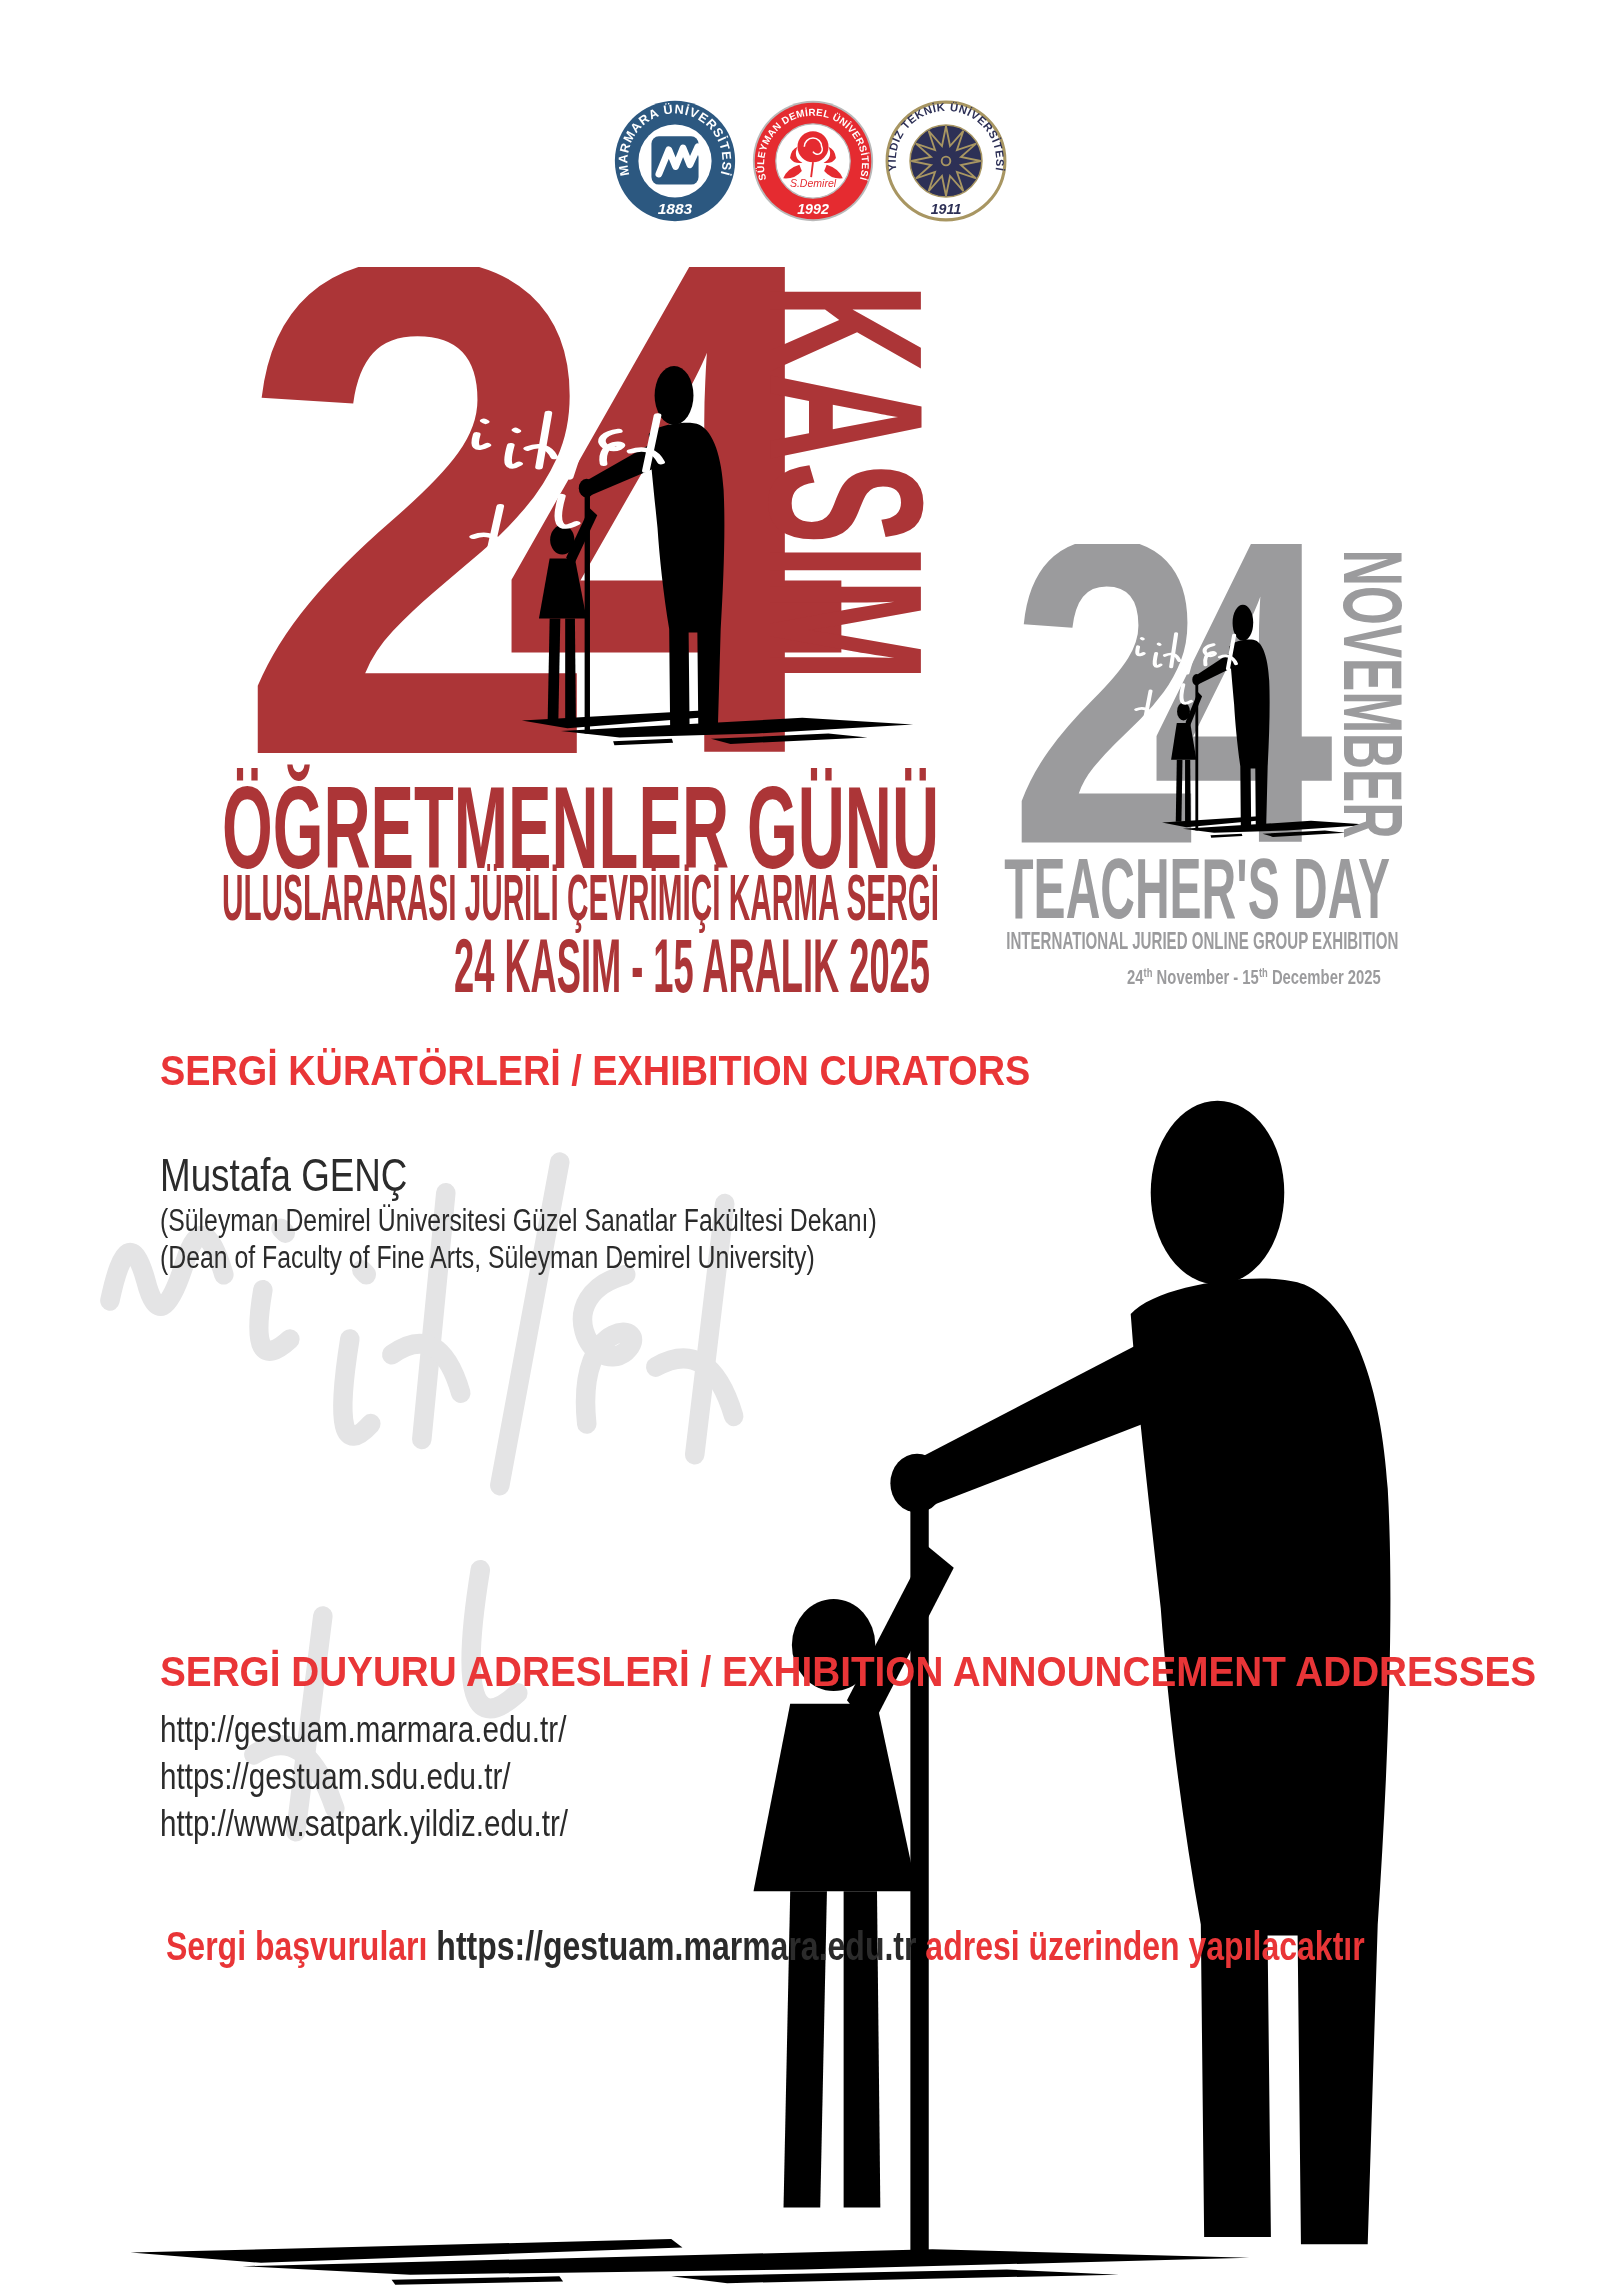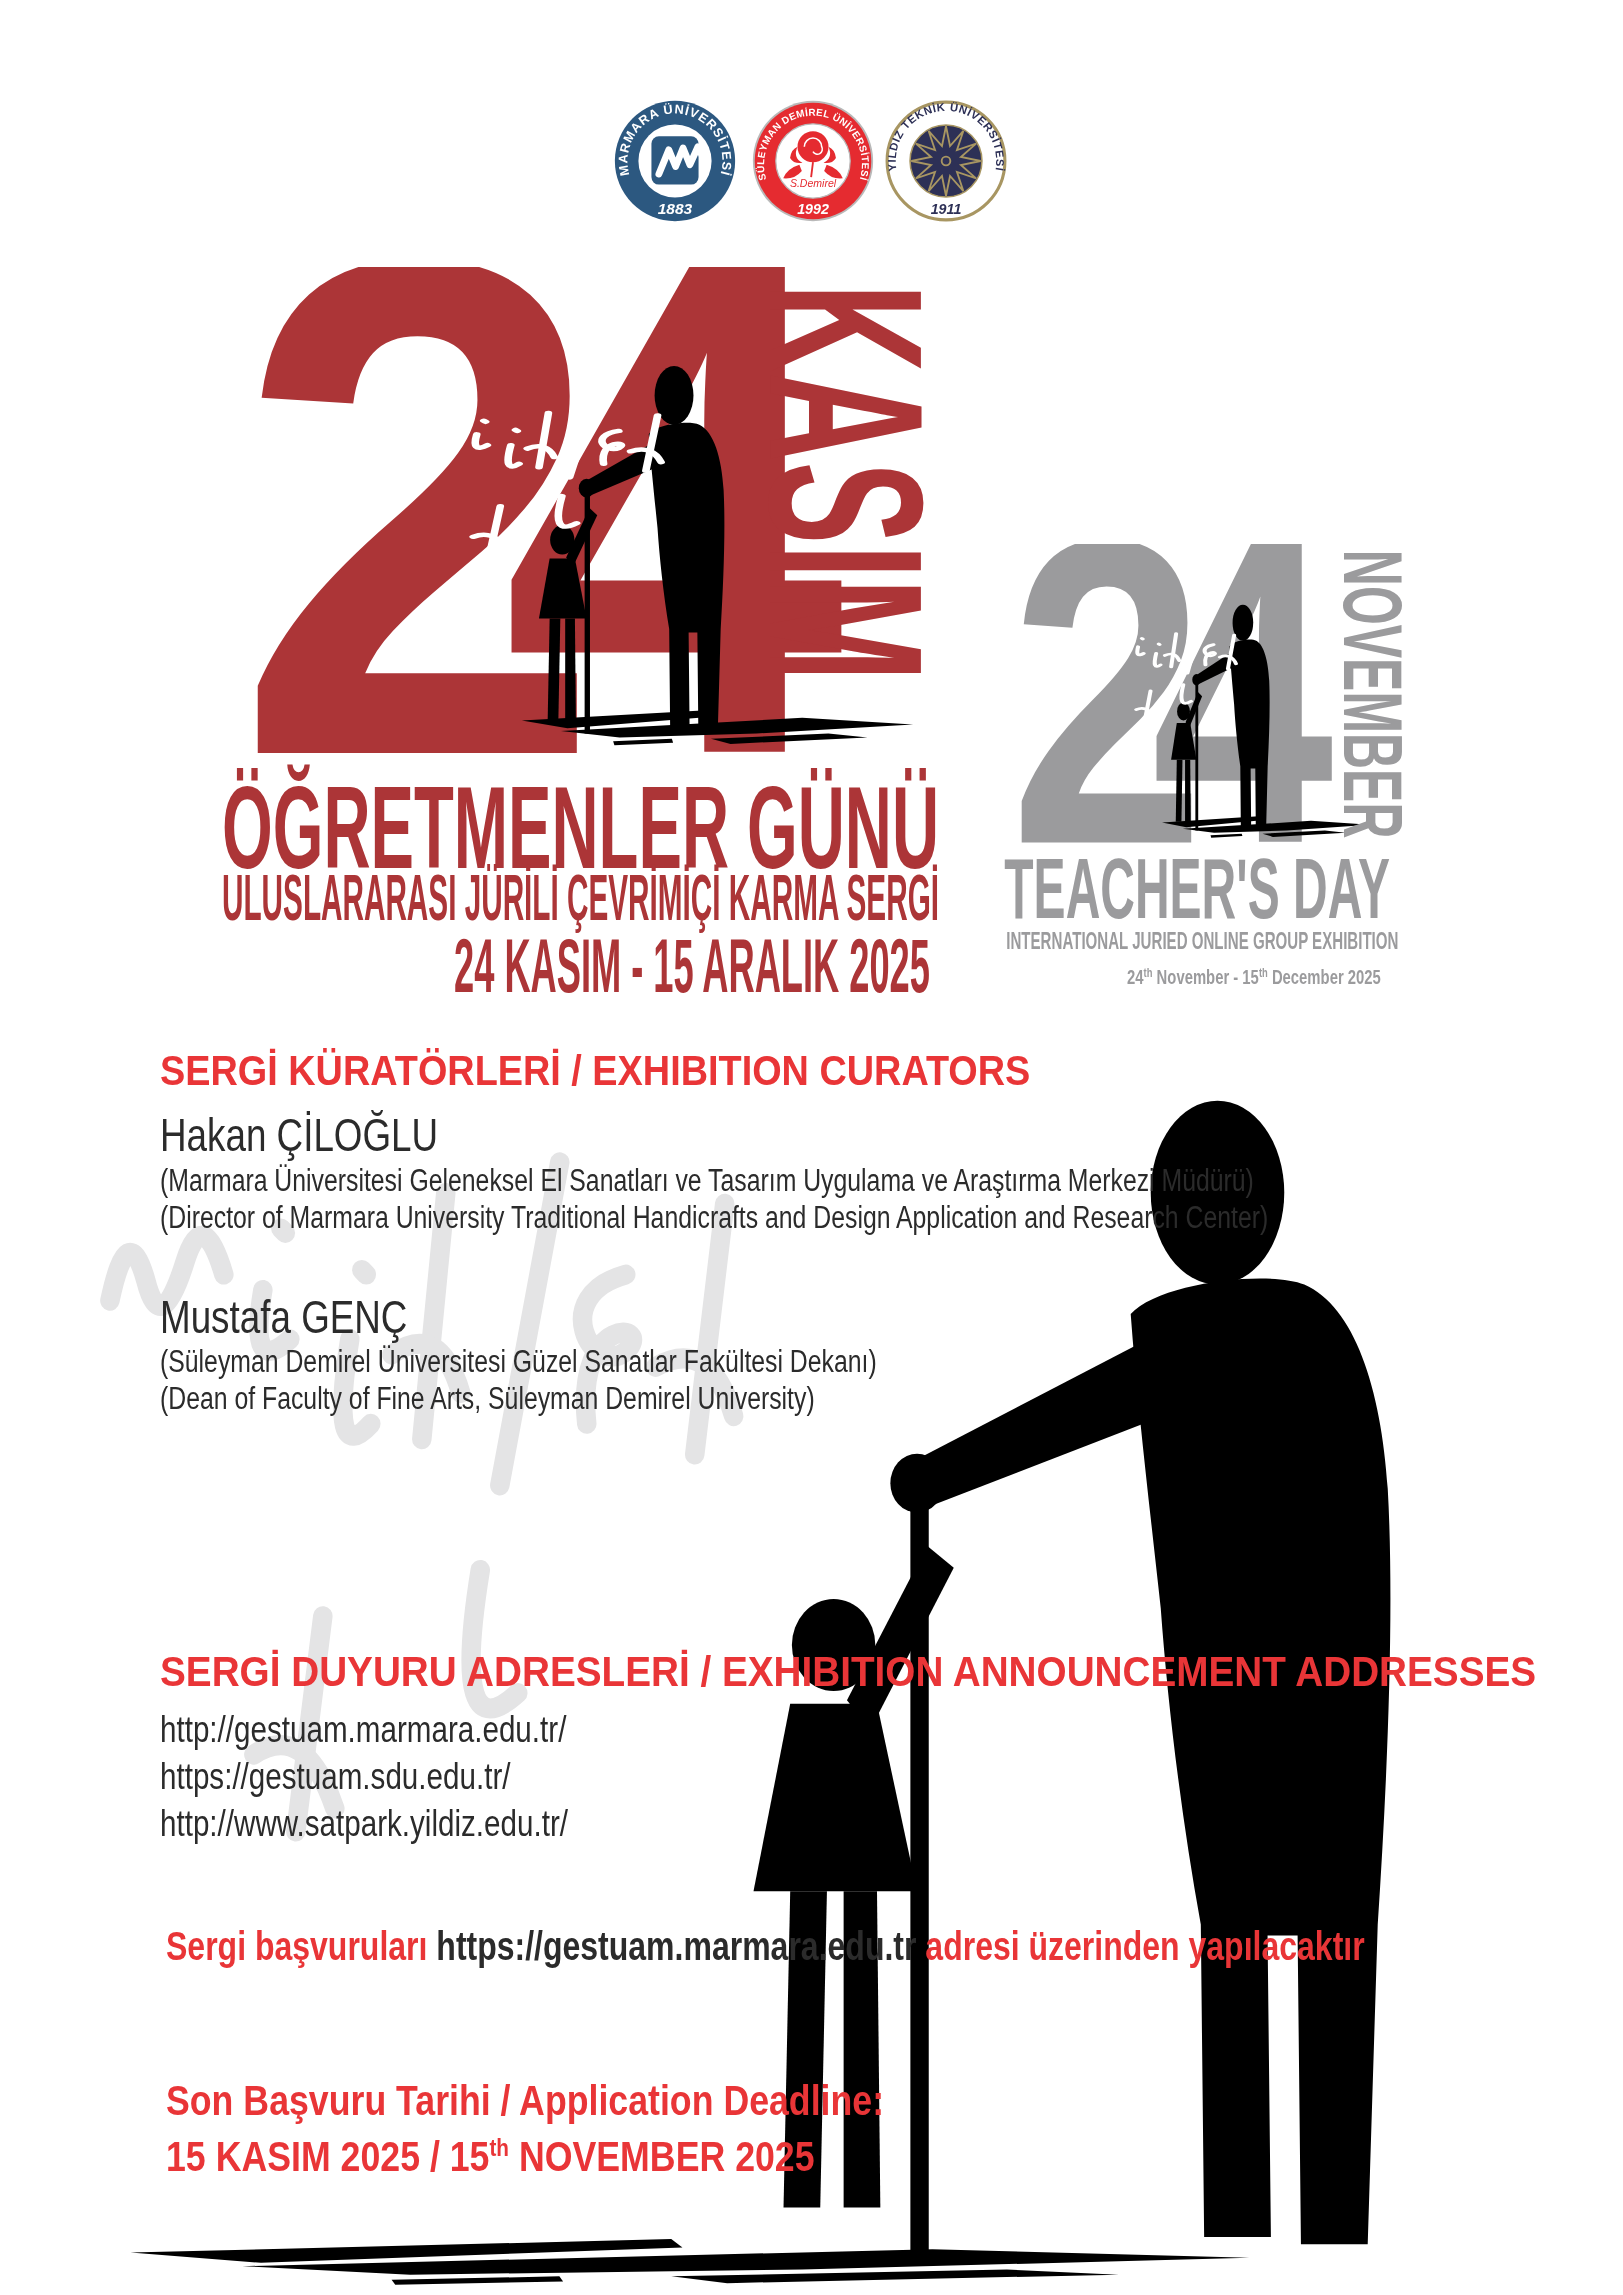--- a/index.html
+++ b/index.html
@@ -178,46 +178,35 @@
       <text class="gt1" x="0" y="574" textLength="592" lengthAdjust="spacingAndGlyphs">TEACHER'S DAY</text>
       <text class="gt2" x="3" y="621" textLength="602" lengthAdjust="spacingAndGlyphs">INTERNATIONAL JURIED ONLINE GROUP EXHIBITION</text>
       <g transform="scale(0.76,1)">
         <text class="gt3" x="248" y="675"><tspan>24</tspan><tspan dy="-10" font-size="19">th</tspan><tspan dy="10" font-size="30"> November - 15</tspan><tspan dy="-10" font-size="19">th</tspan><tspan dy="10" font-size="30"> December 2025</tspan></text>
       </g>
     </g>
   </svg>
 
   <div class="abs" style="left:160px;top:1046px;z-index:2">
     <div class="redhead condh">SERGİ KÜRATÖRLERİ / EXHIBITION CURATORS</div>
-    <div style="margin-top:17px">
-      <div class="name cond">Hakan ÇİLOĞLU</div>
-      <div class="role cond" style="margin-top:2.6px">(Marmara Üniversitesi Geleneksel El Sanatları ve Tasarım Uygulama ve Araştırma Merkezi Müdürü)</div>
-      <div class="role cond">(Director of Marmara University Traditional Handicrafts and Design Application and Research Center)</div>
-    </div>
     <div style="margin-top:57px">
       <div class="name cond">Mustafa GENÇ</div>
       <div class="role cond" style="margin-top:2.6px">(Süleyman Demirel Üniversitesi Güzel Sanatlar Fakültesi Dekanı)</div>
       <div class="role cond">(Dean of Faculty of Fine Arts, Süleyman Demirel University)</div>
     </div>
   </div>
 
   <div class="abs" style="left:160px;top:1647px;z-index:2">
     <div class="redhead condh9">SERGİ DUYURU ADRESLERİ / EXHIBITION ANNOUNCEMENT ADDRESSES</div>
     <div style="margin-top:10.4px">
       <div class="url cond">http://gestuam.marmara.edu.tr/</div>
       <div class="url cond">https://gestuam.sdu.edu.tr/</div>
       <div class="url cond">http://www.satpark.yildiz.edu.tr/</div>
     </div>
   </div>
 
   <div class="abs apply cond" style="left:166px;top:1924px;z-index:2">
     <span>Sergi başvuruları </span><span class="dark">https://gestuam.marmara.edu.tr</span><span>  adresi üzerinden yapılacaktır</span>
   </div>
 
-  <div class="abs" style="left:166px;top:2077px;z-index:2">
-    <div class="dl condm">Son Başvuru Tarihi / Application Deadline:</div>
-    <div class="dl condm">
-      <span>15 KASIM 2025 / 15</span><span class="sup">th</span><span> NOVEMBER 2025</span>
-    </div>
-  </div>
 
 </div>
 
 
 </body></html>

